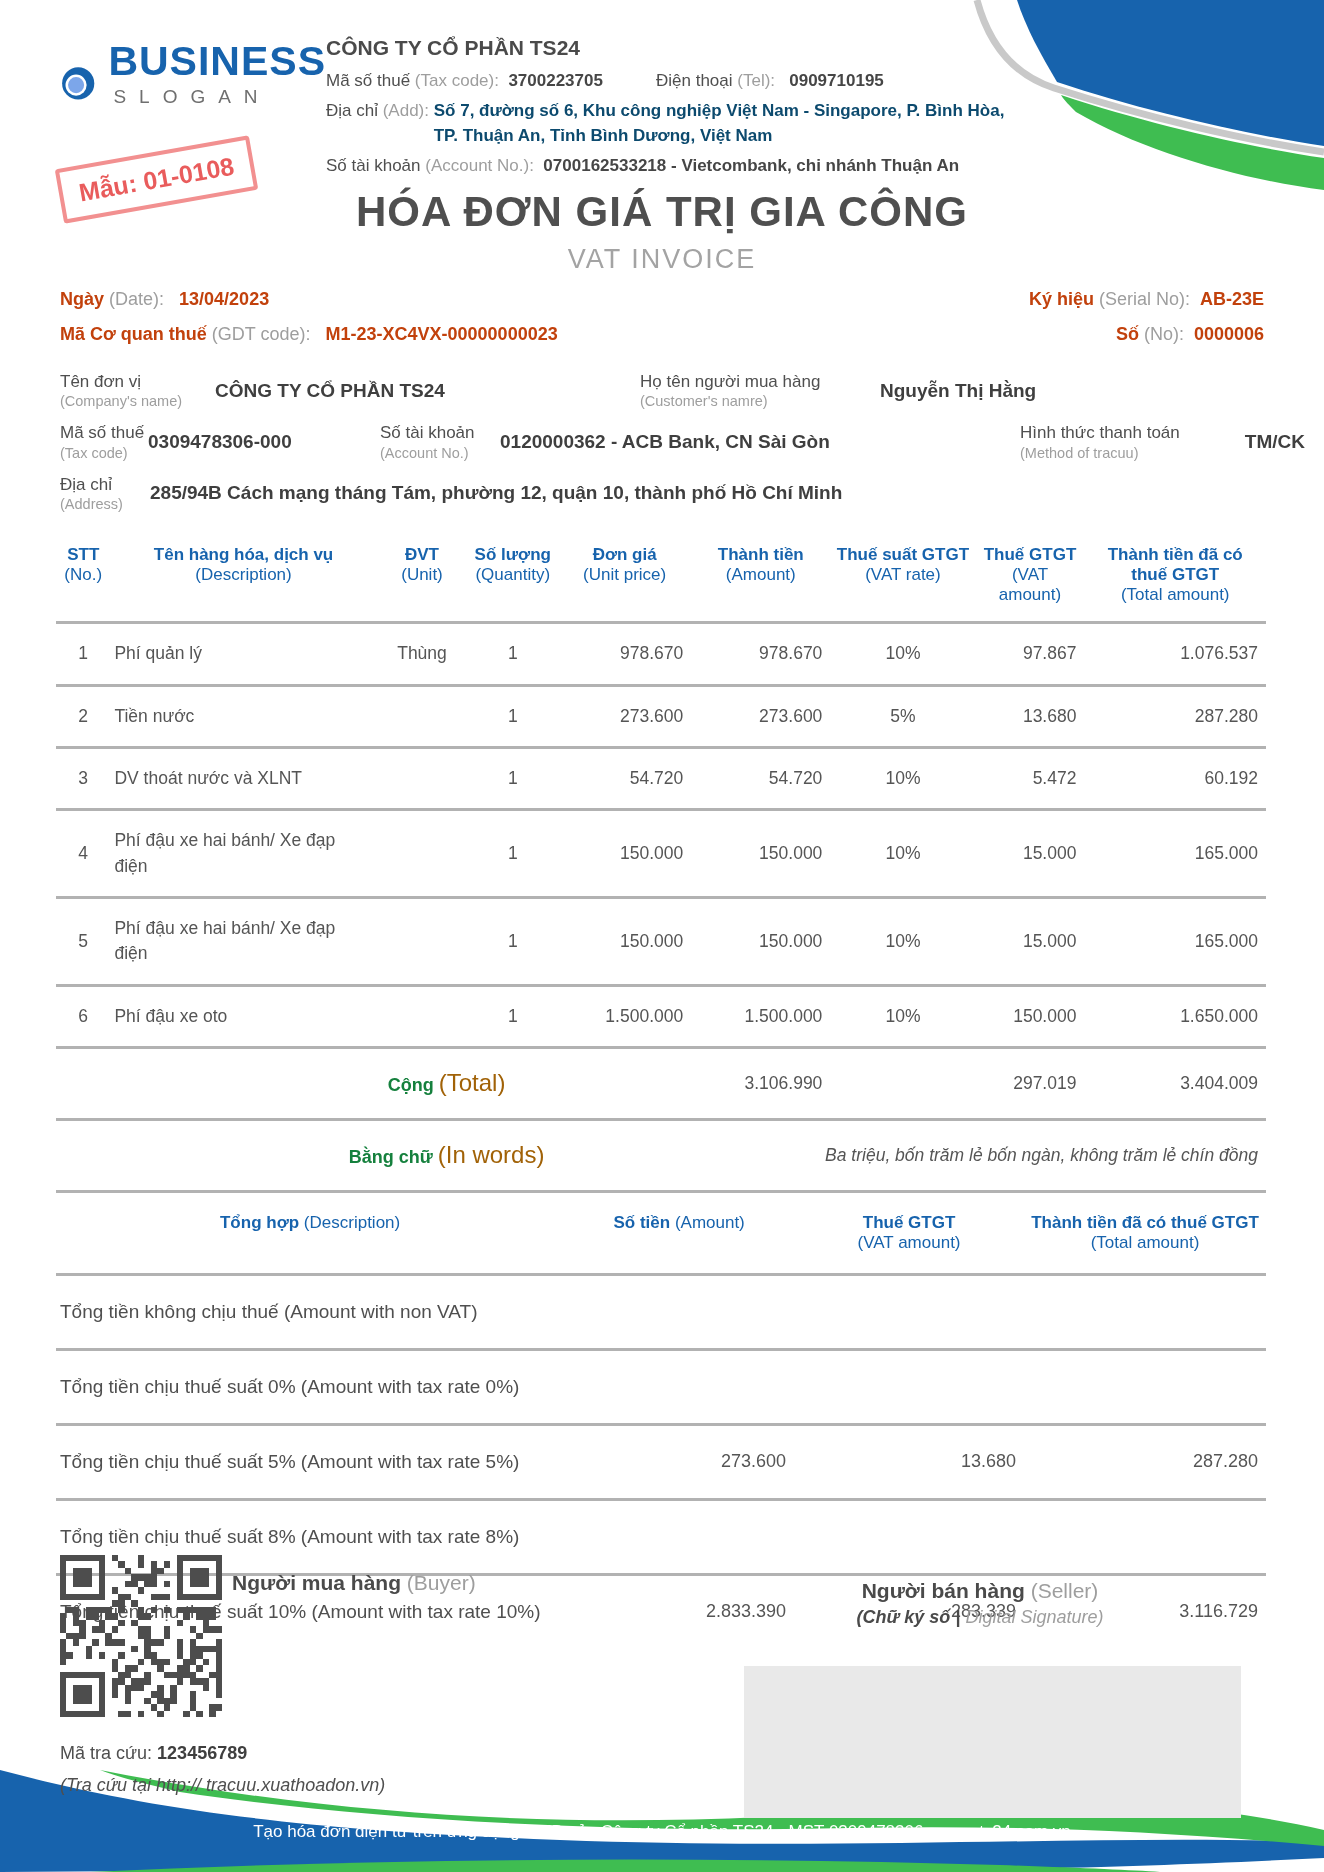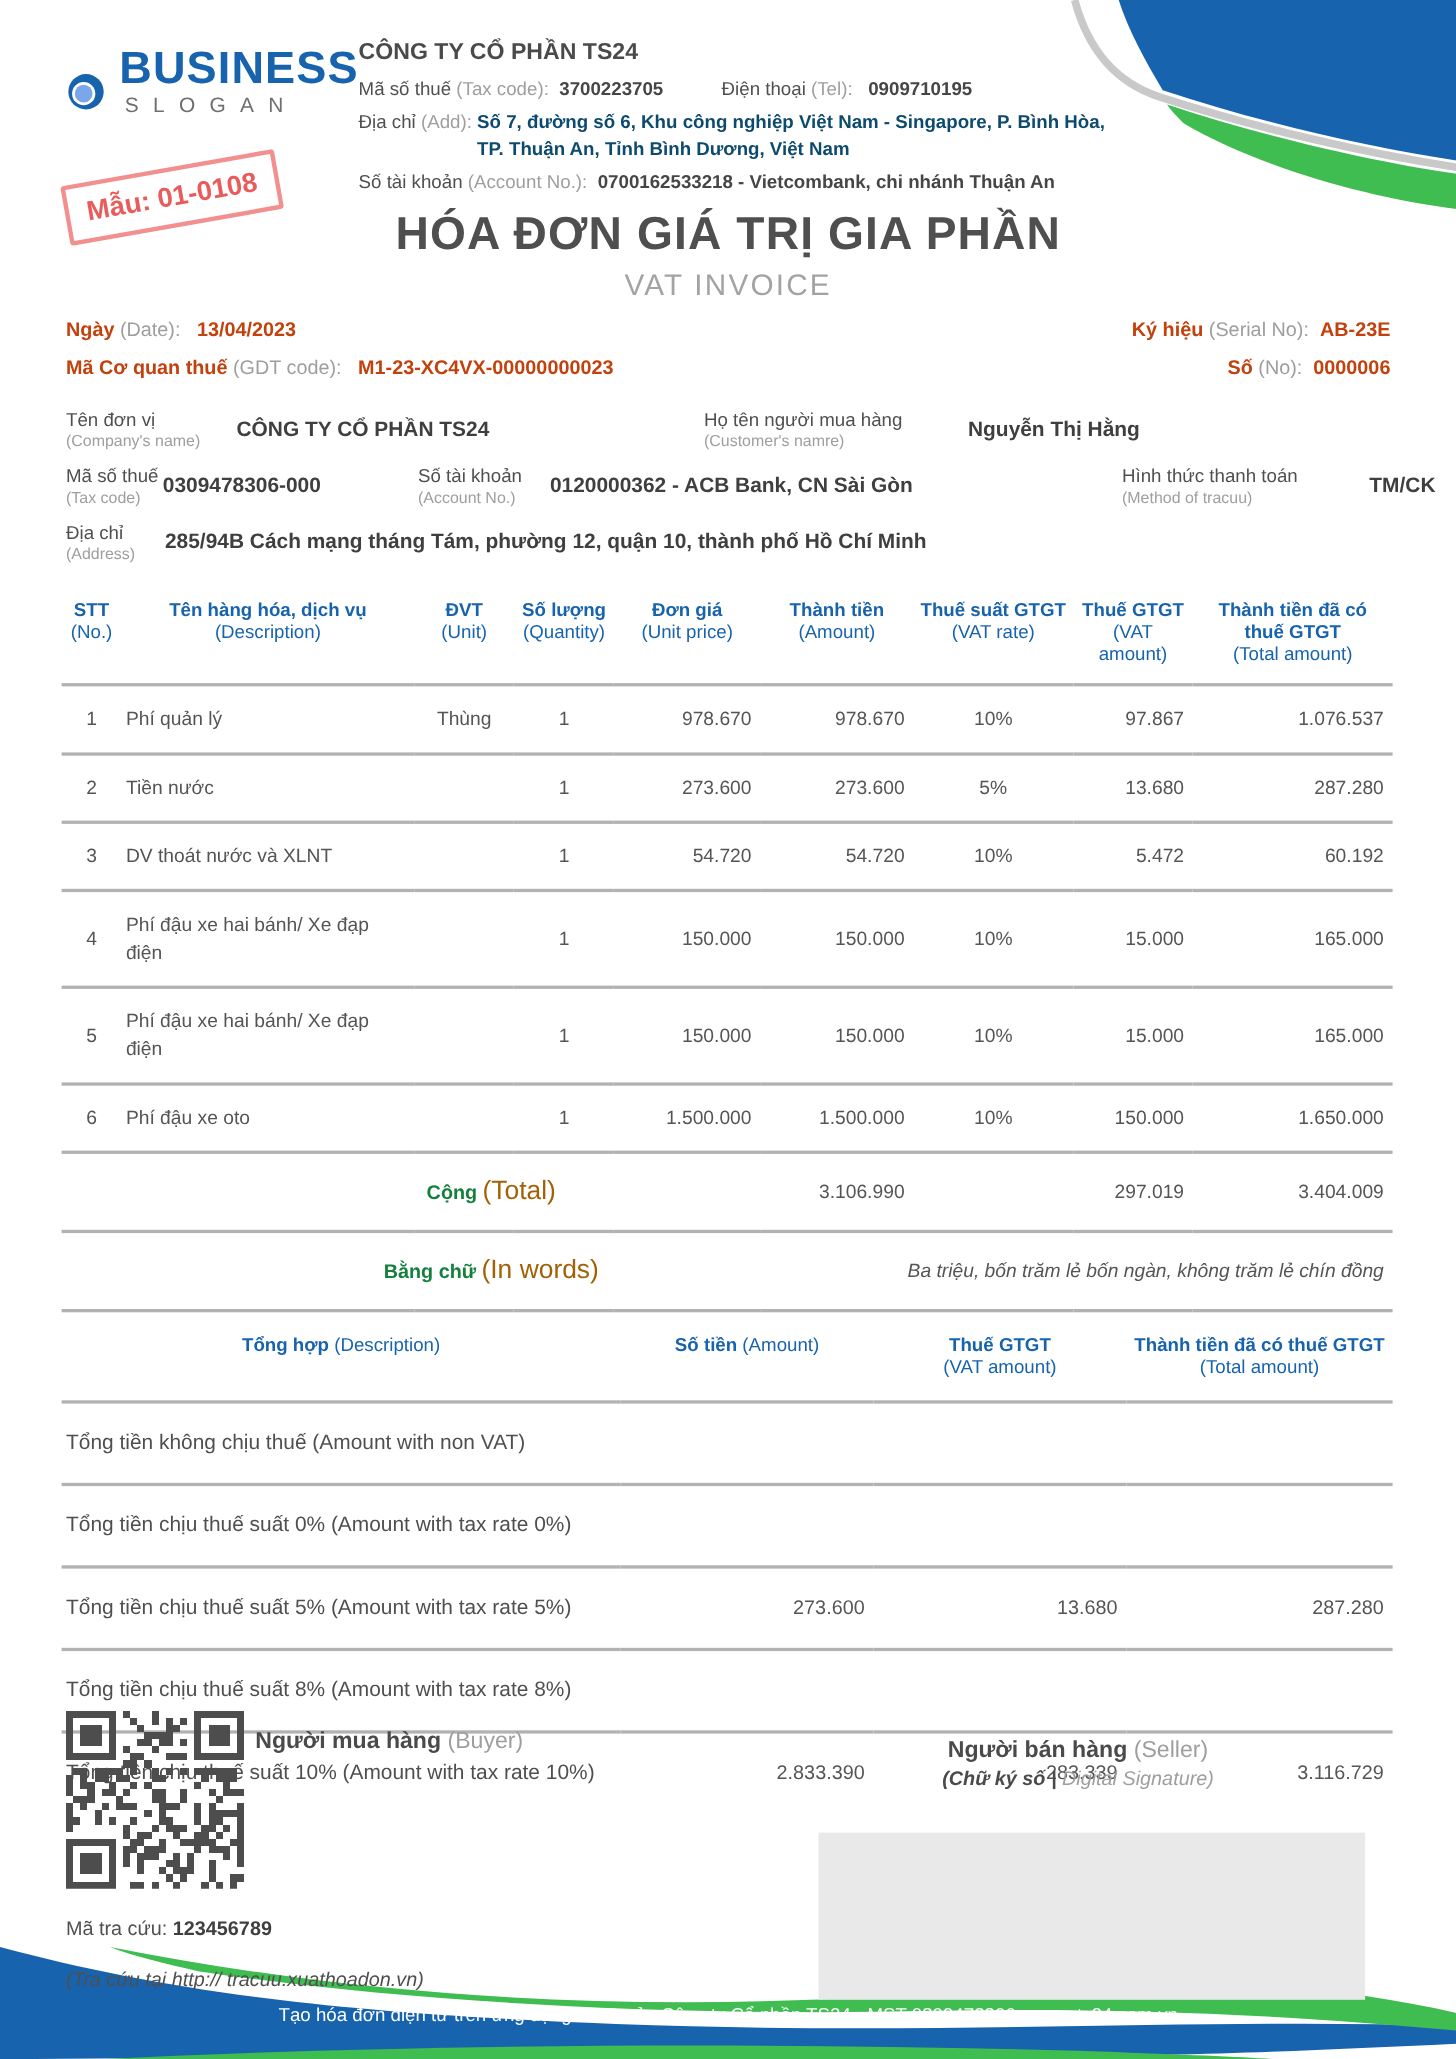--- a/index.html
+++ b/index.html
@@ -71,21 +71,21 @@
   #summary td{font-size:19px;color:#4f4f4f;padding:25px 4px;}
   #summary .s-num{text-align:right;font-size:18px;color:#555;padding-right:8px;}
   
   .sig{position:absolute;left:0;top:1545px;width:1324px;height:327px;z-index:5;}
   .qr{position:absolute;left:60px;top:10px;width:162px;height:162px;}
   .buyer-t{position:absolute;left:232px;top:26px;font-size:21px;}
   .sig-bold{font-weight:bold;color:#4a4a4a;}
   .sig-gray{color:#9e9e9e;}
   .lookup{position:absolute;left:60px;top:198px;font-size:18px;color:#4f4f4f;}
   .lookup b{color:#3f3f3f;}
-  .lookup-note{position:absolute;left:60px;top:244px;font-size:18px;font-style:italic;color:#4f4f4f;}
+  .lookup-note{position:absolute;left:60px;top:230px;font-size:18px;font-style:italic;color:#4f4f4f;}
   .seller-t{position:absolute;left:700px;top:34px;width:560px;text-align:center;font-size:21px;}
   .digital{position:absolute;left:700px;top:62px;width:560px;text-align:center;font-size:18px;font-style:italic;}
   .digital .sig-bold{font-weight:bold;}
   .sig-box{position:absolute;left:744px;top:121px;width:497px;height:152px;background:#e9e9e9;}
   
   .wave{position:absolute;left:0;bottom:0;width:1324px;height:102px;z-index:2;}
   .wave-text{position:absolute;left:0;bottom:30px;width:100%;text-align:center;color:#ffffff;
              font-size:17px;z-index:4;}
 </style>
 </head>
@@ -141,21 +141,21 @@
         <span>
           <span class="lbl">Số tài khoản</span>
           <span class="lbl-en">(Account No.):</span>&nbsp;
           <span class="val">0700162533218 - Vietcombank, chi nhánh Thuận An</span>
         </span>
       </div>
     </div>
   </div>
 
   <div class="title-block">
-    <div class="title-vi">HÓA ĐƠN GIÁ TRỊ GIA PHẦN</div>
+    <div class="title-vi">HÓA ĐƠN GIÁ TRỊ GIA CÔNG</div>
     <div class="title-en">VAT INVOICE</div>
   </div>
 
   <div class="meta">
     <div class="meta-row">
       <span>
         <b>Ngày</b>
         <span class="lbl-en">(Date):</span>&nbsp;&nbsp;
         <b>13/04/2023</b>
       </span>

